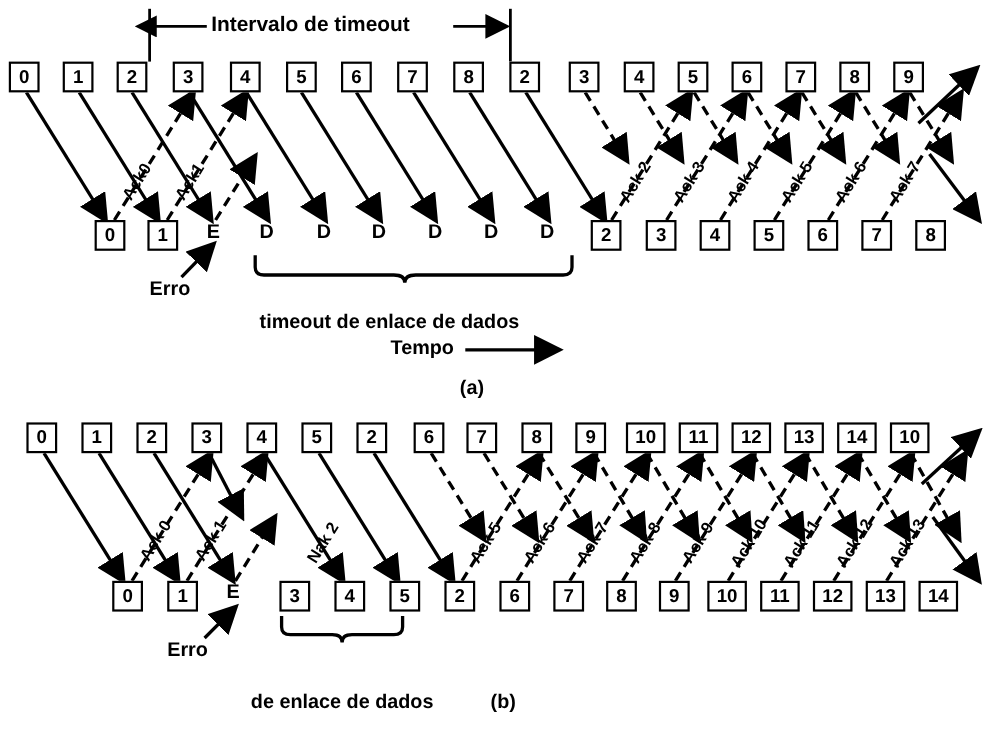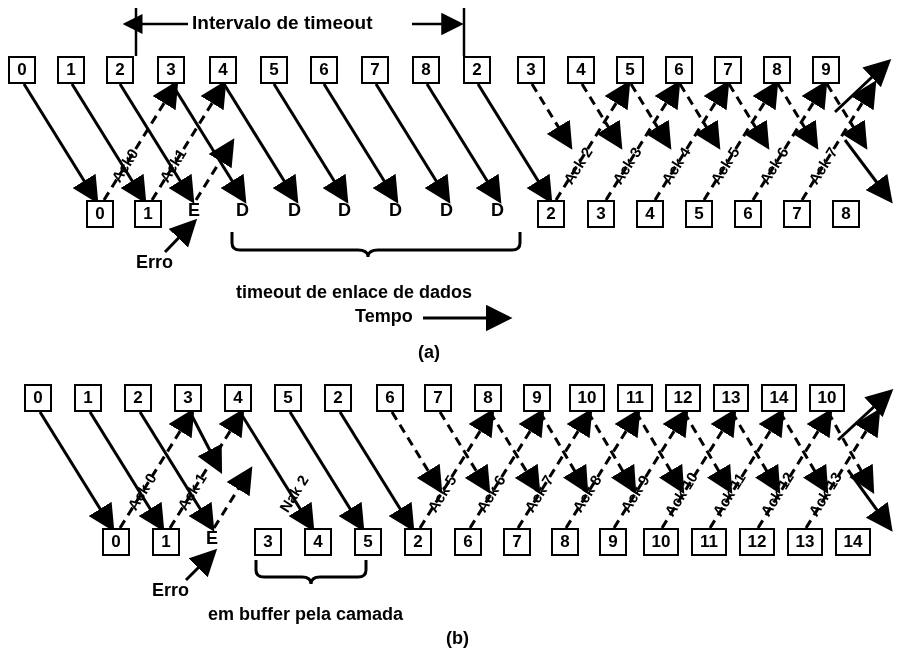--- a/index.html
+++ b/index.html
@@ -296,16 +296,16 @@
   <div class="ack-label" style="left:473px; top:506px; transform: rotate(-58deg);">Ack 6</div>
   <div class="ack-label" style="left:521px; top:506px; transform: rotate(-58deg);">Ack 7</div>
   <div class="ack-label" style="left:569px; top:506px; transform: rotate(-58deg);">Ack 8</div>
   <div class="ack-label" style="left:617px; top:506px; transform: rotate(-58deg);">Ack 9</div>
   <div class="ack-label" style="left:661px; top:510px; transform: rotate(-58deg);">Ack 10</div>
   <div class="ack-label" style="left:709px; top:510px; transform: rotate(-58deg);">Ack 11</div>
   <div class="ack-label" style="left:757px; top:510px; transform: rotate(-58deg);">Ack 12</div>
   <div class="ack-label" style="left:805px; top:510px; transform: rotate(-58deg);">Ack 13</div>
 
   <div class="plain-label" style="left:152px; top:580px;">Erro</div>
-  <div class="caption" style="left:208px; top:604px;">em buffer pela camada</div>
+  <div class="caption" style="left:228px; top:628px;">de enlace de dados</div>
   <div class="caption" style="left:446px; top:628px;">(b)</div>
 
 </div>
 
 </body></html>

